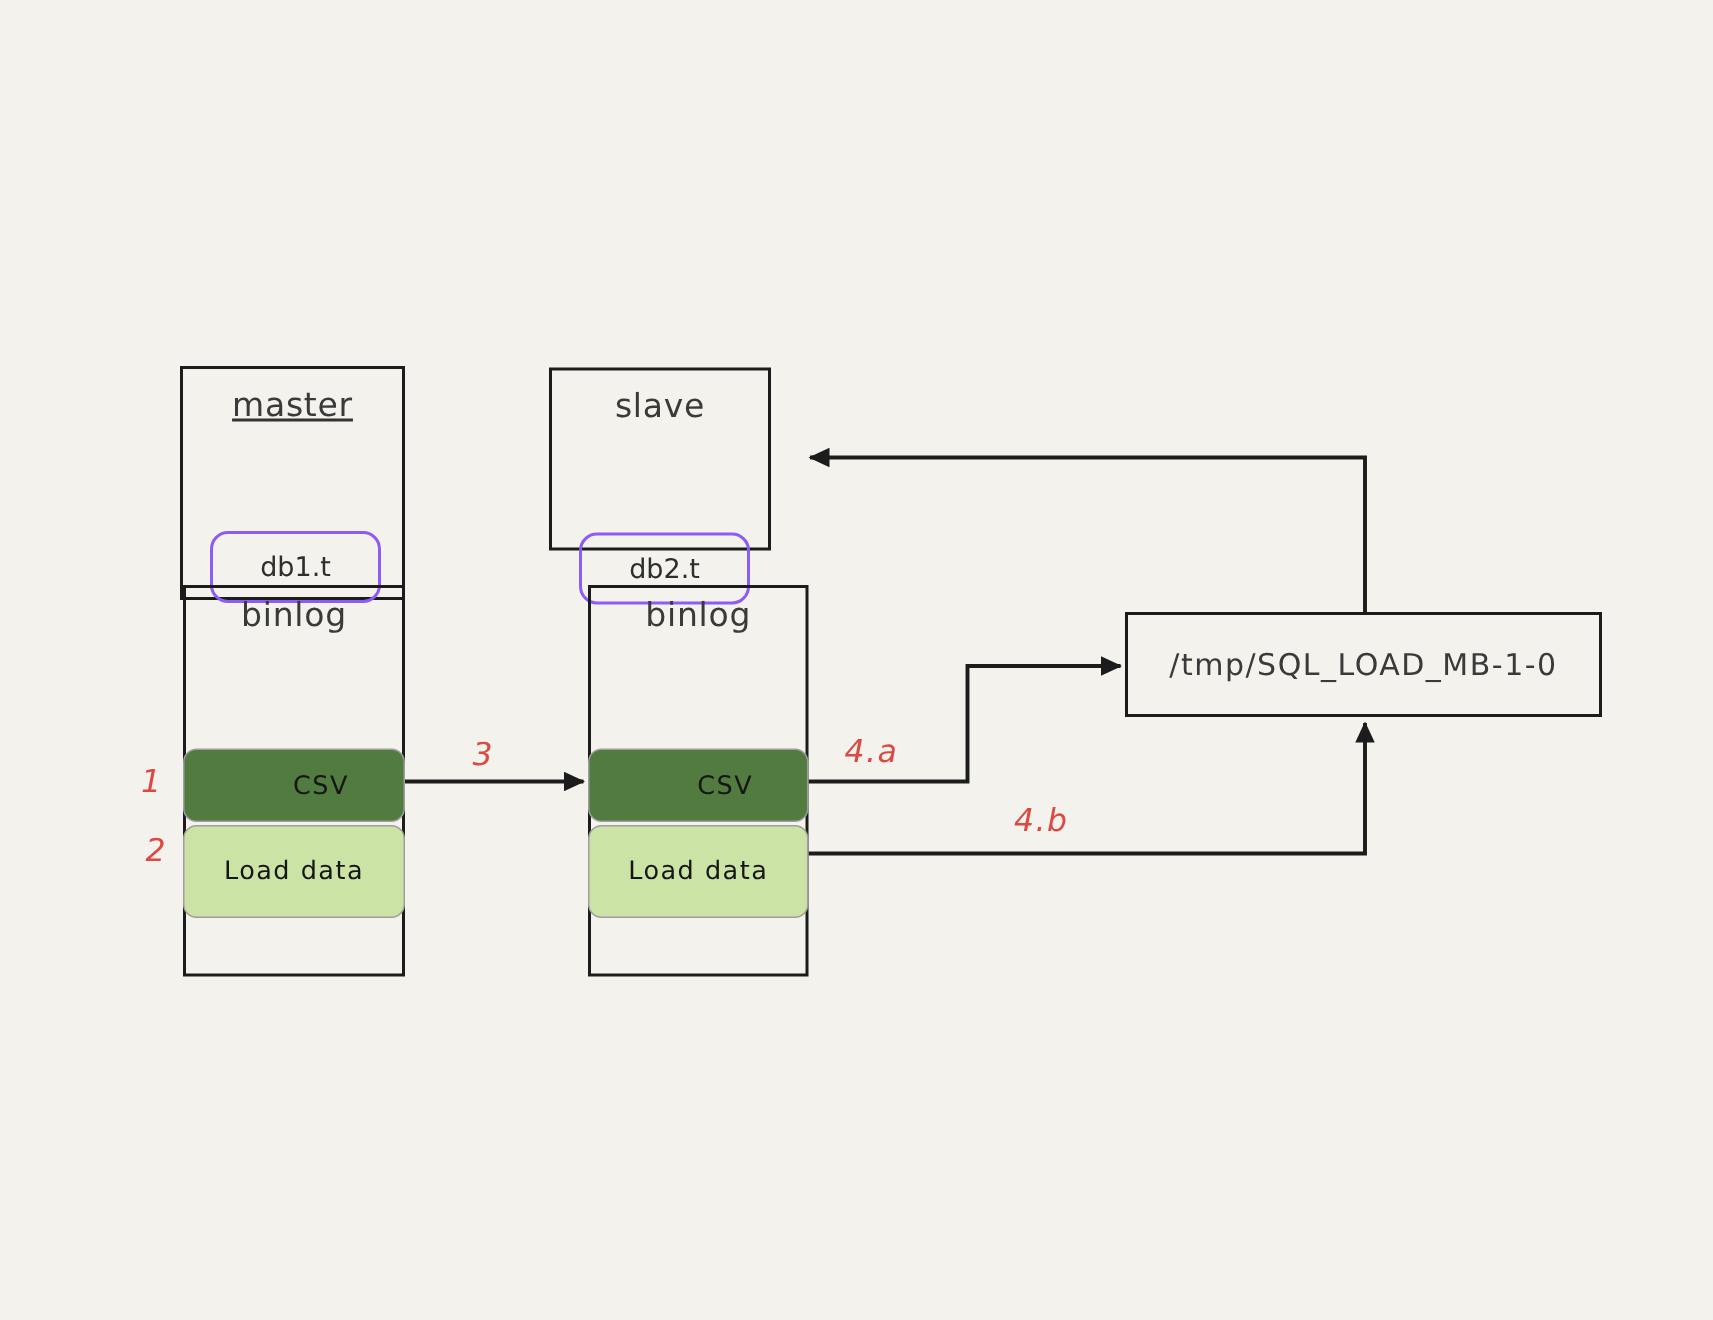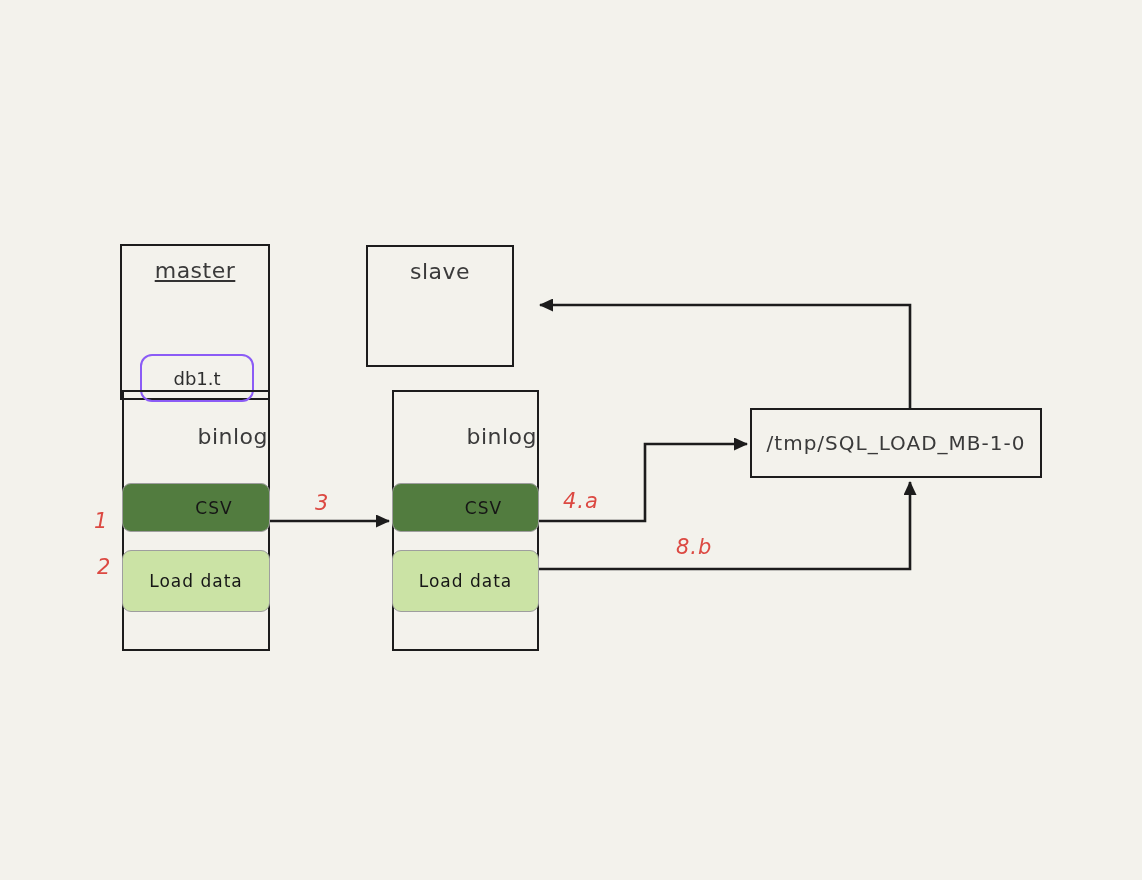--- a/index.html
+++ b/index.html
@@ -18,21 +18,21 @@
     box-sizing: border-box;
     background: transparent;
   }
   .node-title {
     text-align: center;
     margin-top: 12px;
     font-size: 22px;
     color: #3a3a3a;
     letter-spacing: 0.5px;
   }
-  .binlog .node-title { margin-top: 32px; text-align: right; }
+  .binlog .node-title { margin-top: 6px; }
   .table-pill {
     position: absolute;
     left: 18px;
     top: 64px;
     width: 114px;
     height: 48px;
     border: 2px solid #8b5cf6;
     border-radius: 12px;
     box-sizing: border-box;
     display: flex;
@@ -51,21 +51,21 @@
     border: 1.5px solid #9e9e9e;
     border-radius: 9px;
     box-sizing: border-box;
     display: flex;
     align-items: center;
     justify-content: center;
     font-size: 17px;
     color: #161616;
     letter-spacing: 1px;
   }
-  .event.csv { top: 91px; background: var(--csv-fill, #527c3f); padding-left: 36px; }
+  .event.csv { top: 107px; background: var(--csv-fill, #527c3f); padding-left: 36px; }
   .event.load { top: 158px; height: 62px; background: var(--load-fill, #cbe3a5); }
   .tmpfile {
     display: flex;
     align-items: center;
     justify-content: center;
     font-size: 20px;
     color: #3a3a3a;
     letter-spacing: 1px;
   }
   .step-label {
@@ -104,35 +104,36 @@
     <path d="M 910 408 V 305 H 540" marker-end="url(#ah)"></path>
   </svg>
 
   <div class="node" style="left:120px; top:244px; width:150px; height:156px;text-decoration:underline;">
     <div class="node-title">master</div>
     <div class="table-pill">db1.t</div>
   </div>
 
   <div class="node" style="left:366px; top:245px; width:148px; height:122px;">
     <div class="node-title">slave</div>
+    <div class="table-pill">db2.t</div>
   </div>
 
   <div class="node binlog" style="left:122px; top:390px; width:148px; height:261px;">
     <div class="node-title">binlog</div>
     <div class="event csv">CSV</div>
     <div class="event load">Load data</div>
   </div>
 
   <div class="node binlog" style="left:392px; top:390px; width:147px; height:261px;">
     <div class="node-title">binlog</div>
     <div class="event csv">CSV</div>
     <div class="event load">Load data</div>
   </div>
 
-  <div class="node tmpfile" style="left:750px; top:408px; width:292px; height:70px;">/tmp/SQL_LOAD_MB-1-0</div>
+  <div class="node tmpfile" style="left:750px; top:408px; width:318px; height:70px;">/tmp/SQL_LOAD_MB-1-0</div>
 
   <div class="step-label" style="left:94px;  top:509px;">1</div>
   <div class="step-label" style="left:97px;  top:555px;">2</div>
   <div class="step-label" style="left:315px; top:491px;">3</div>
   <div class="step-label" style="left:563px; top:489px;">4.a</div>
-  <div class="step-label" style="left:676px; top:535px;">8.b</div>
+  <div class="step-label" style="left:676px; top:535px;">4.b</div>
 
 </div>
 
 </body></html>

